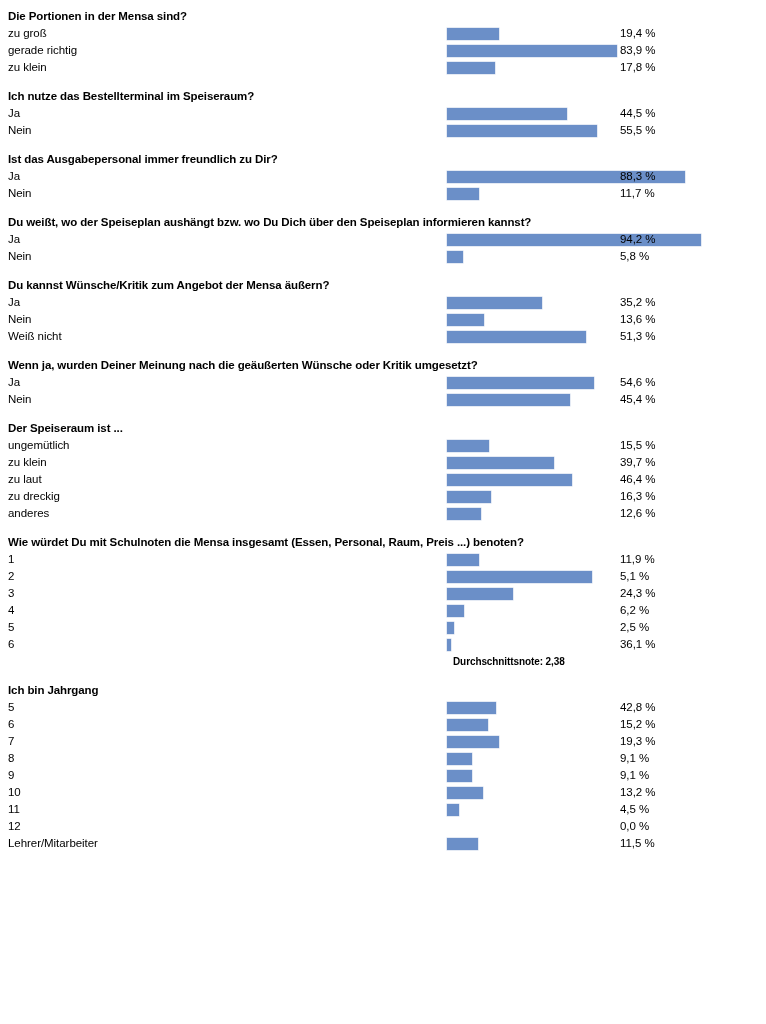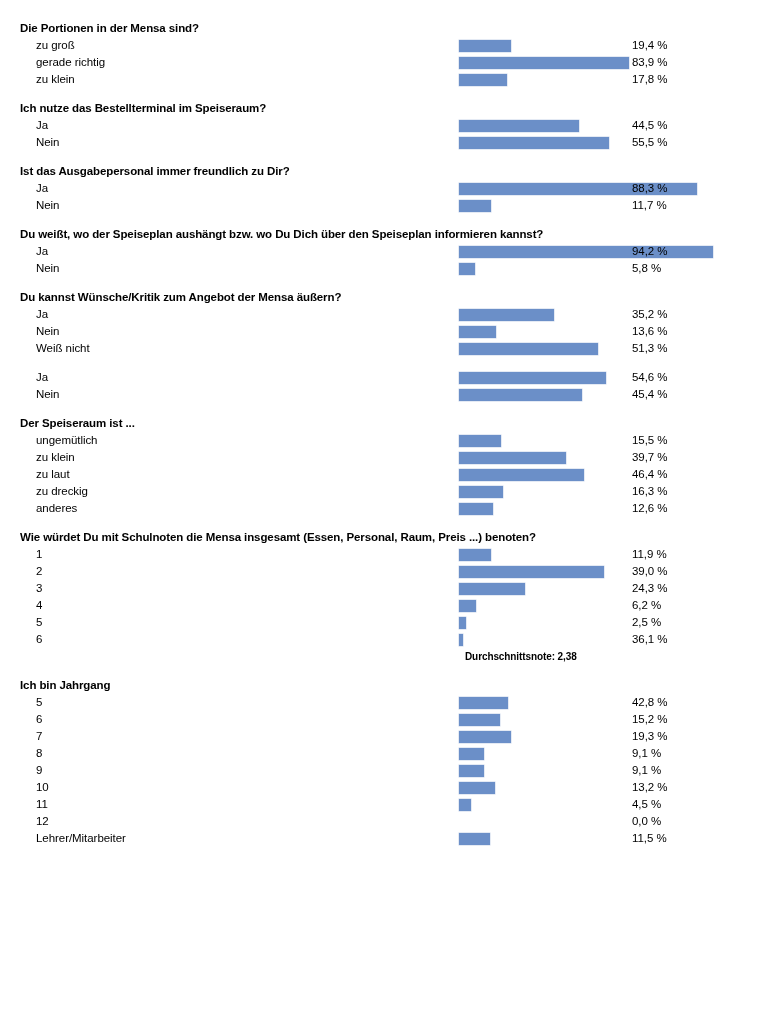--- a/index.html
+++ b/index.html
@@ -12,42 +12,42 @@
     height: 1024px;
     font-family: "Liberation Sans", sans-serif;
     color: #000000;
     overflow: hidden;
   }
   #sheet {
     position: relative;
     width: 766px;
     height: 1024px;
     box-sizing: border-box;
-    padding: 12px;
+    padding: 0;
   }
   .block {
     margin: 0 0 12px 0;
   }
   .block-title {
     font-size: 11.5px;
     font-weight: bold;
     line-height: 17px;
     height: 17px;
     padding-left: 8px;
     letter-spacing: -0.1px;
     white-space: nowrap;
   }
   .row {
     position: relative;
     height: 17px;
     line-height: 17px;
   }
   .row-label {
     position: absolute;
-    left: 24px;
+    left: 8px;
     top: 0;
     font-size: 11.5px;
     line-height: 17px;
     letter-spacing: -0.05px;
     white-space: nowrap;
   }
   .bar-track {
     position: absolute;
     left: 447px;
     top: 2.5px;
@@ -183,20 +183,21 @@
         </div>
         <div class="row">
           <div class="row-label">Weiß nicht</div>
           <div class="bar-track">
             <div class="bar" style="width: 138.5px; background: rgb(107, 143, 200);"></div>
           </div>
           <div class="row-value">51,3 %</div>
         </div>
       </div>
       <div class="block">
+        <div class="block-title">Wenn ja, wurden Deiner Meinung nach die geäußerten Wünsche oder Kritik umgesetzt?</div>
         <div class="row">
           <div class="row-label">Ja</div>
           <div class="bar-track">
             <div class="bar" style="width: 147.4px; background: rgb(107, 143, 200);"></div>
           </div>
           <div class="row-value">54,6 %</div>
         </div>
         <div class="row">
           <div class="row-label">Nein</div>
           <div class="bar-track">
@@ -250,21 +251,21 @@
           <div class="bar-track">
             <div class="bar" style="width: 32.1px; background: rgb(107, 143, 200);"></div>
           </div>
           <div class="row-value">11,9 %</div>
         </div>
         <div class="row">
           <div class="row-label">2</div>
           <div class="bar-track">
             <div class="bar" style="width: 144.5px; background: rgb(107, 143, 200);"></div>
           </div>
-          <div class="row-value">39,0 %</div>
+          <div class="row-value">5,1 %</div>
         </div>
         <div class="row">
           <div class="row-label">3</div>
           <div class="bar-track">
             <div class="bar" style="width: 65.6px; background: rgb(107, 143, 200);"></div>
           </div>
           <div class="row-value">24,3 %</div>
         </div>
         <div class="row">
           <div class="row-label">4</div>

